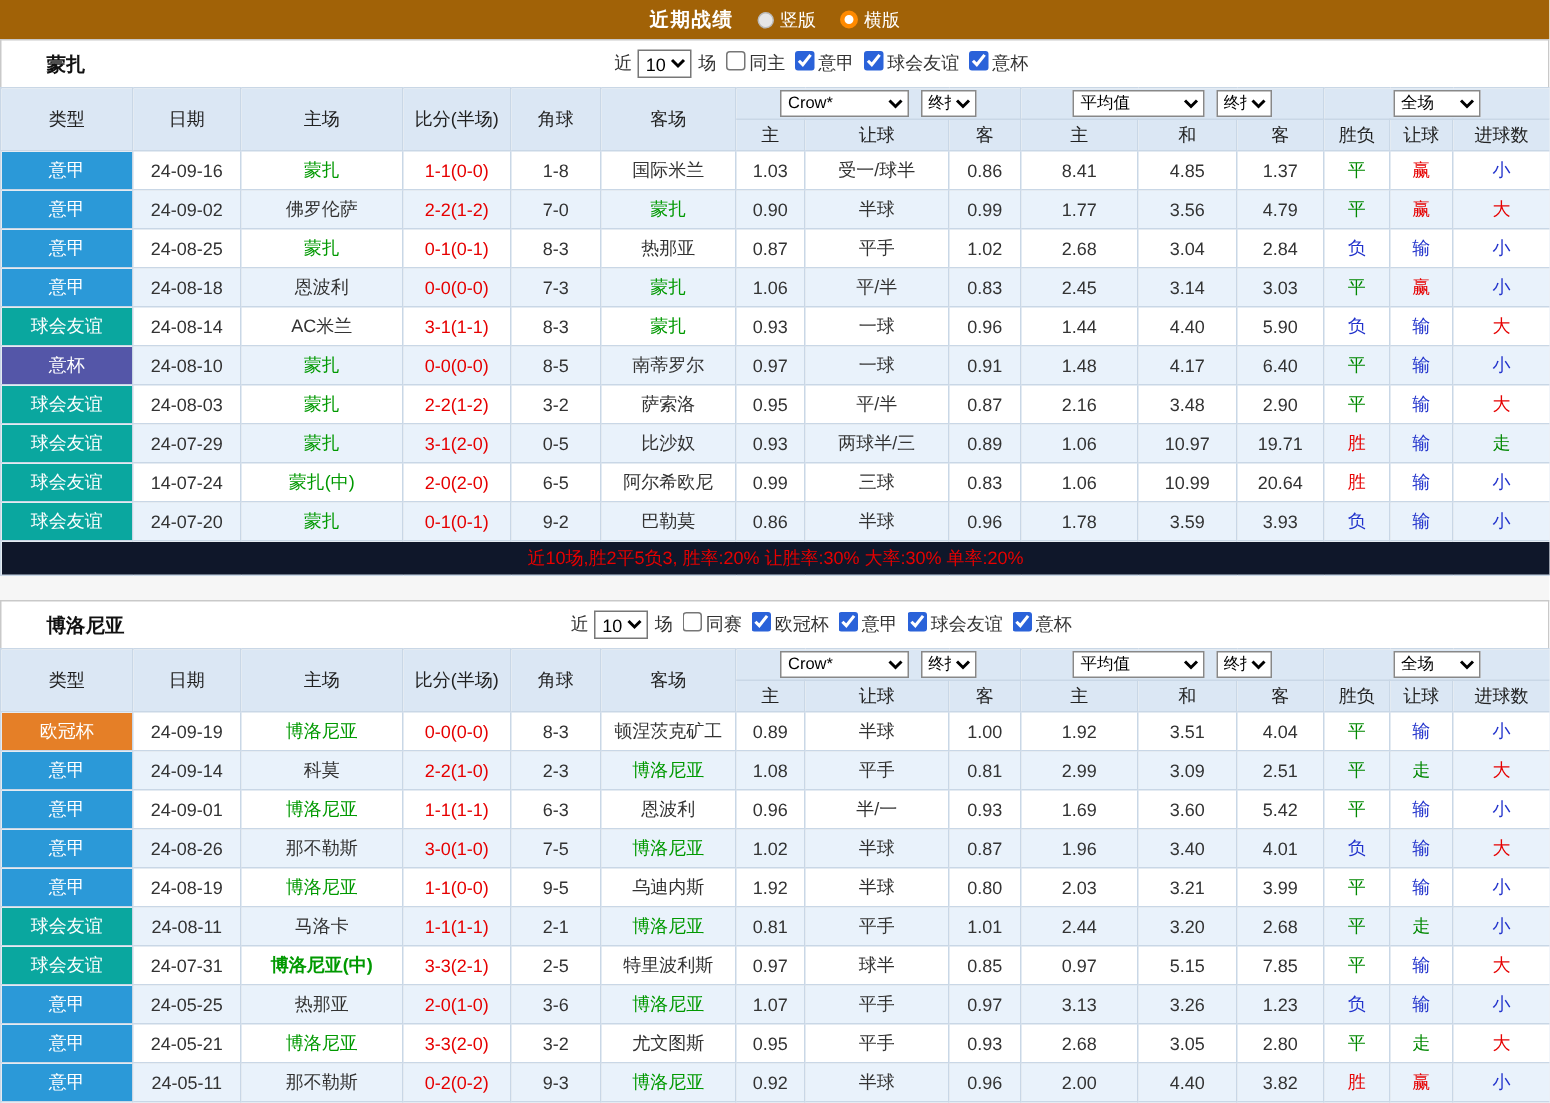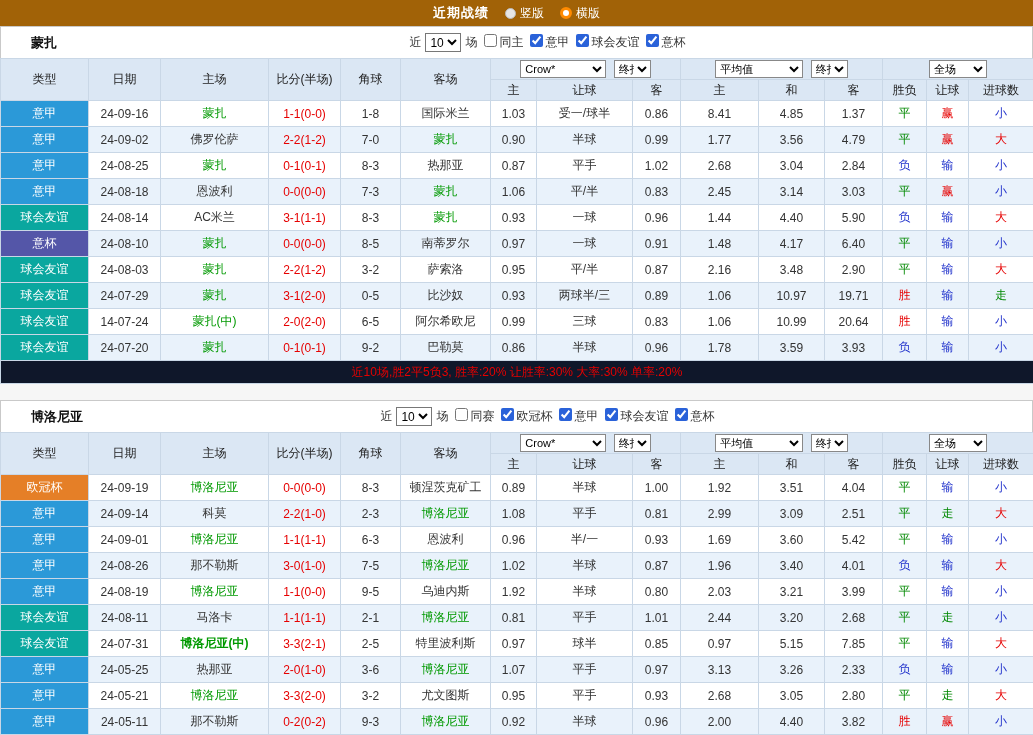--- a/index.html
+++ b/index.html
@@ -502,21 +502,21 @@
           <td>24-05-25</td>
           <td>热那亚</td>
           <td style="color: rgb(230, 0, 0);">2-0(1-0)</td>
           <td>3-6</td>
           <td style="color: rgb(0, 153, 0);">博洛尼亚</td>
           <td>1.07</td>
           <td>平手</td>
           <td>0.97</td>
           <td>3.13</td>
           <td>3.26</td>
-          <td>2.33</td>
+          <td>1.23</td>
           <td style="color: rgb(34, 51, 204);">负</td>
           <td style="color: rgb(34, 51, 204);">输</td>
           <td style="color: rgb(34, 51, 204);">小</td>
         </tr>
         <tr>
           <td class="type-cell" style="background: rgb(43, 153, 216);">意甲</td>
           <td>24-05-21</td>
           <td style="color: rgb(0, 153, 0);">博洛尼亚</td>
           <td style="color: rgb(230, 0, 0);">3-3(2-0)</td>
           <td>3-2</td>

